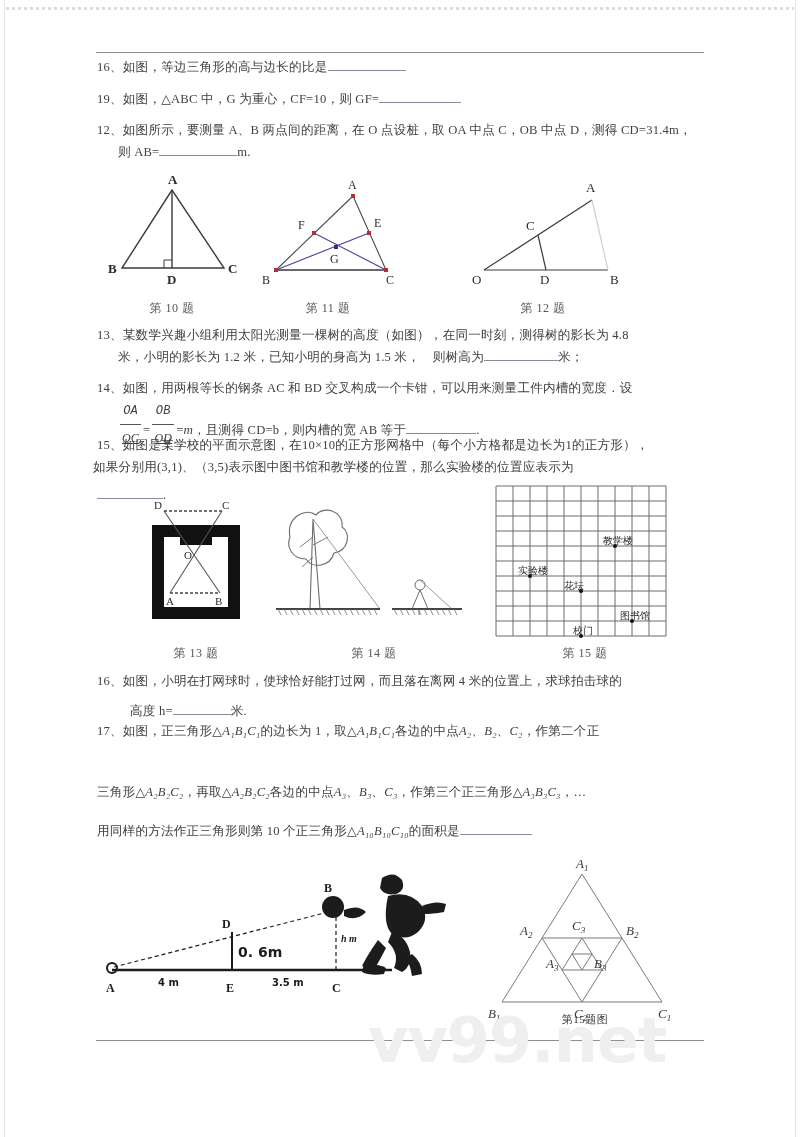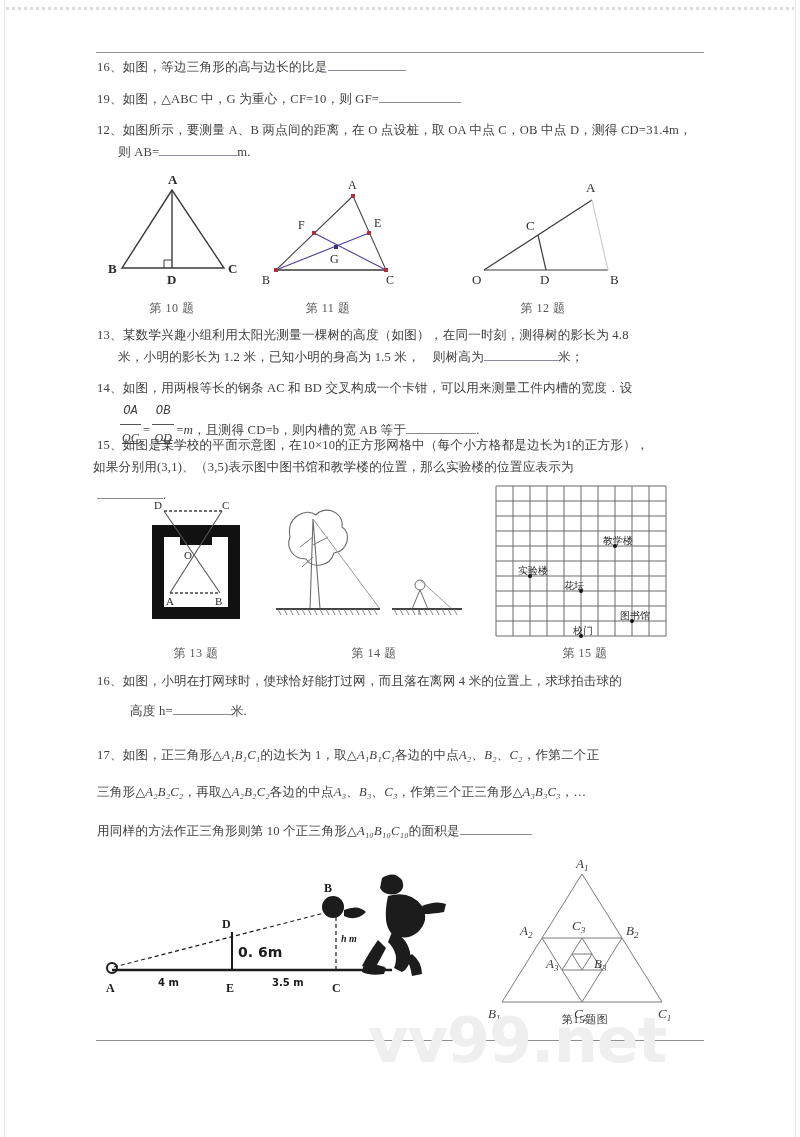--- a/index.html
+++ b/index.html
@@ -249,21 +249,21 @@
   </div>
   <div class="figcap" style="left:500px;top:645px;width:170px;">第 15 题</div>
 
   <div class="q" style="left:97px;top:670px;width:620px;">
     <span>16、</span><span>如图，小明在打网球时，使球恰好能打过网，而且落在离网 4 米的位置上，求球拍击球的</span>
   </div>
   <div class="q" style="left:130px;top:700px;width:600px;">
     <span>高度 h=</span><span class="blank" style="width:58px;"></span><span>米.</span>
   </div>
 
-  <div class="q" style="left:97px;top:744px;width:625px;">
+  <div class="q" style="left:97px;top:720px;width:625px;">
     <span>17、</span><span>如图，正三角形△</span><span class="it">A₁B₁C₁</span><span>的边长为 1，取△</span><span class="it">A₁B₁C₁</span><span>各边的中点</span><span class="it">A₂、B₂、C₂</span><span>，作第二个正</span>
   </div>
   <div class="q" style="left:97px;top:781px;width:625px;">
     <span>三角形△</span><span class="it">A₂B₂C₂</span><span>，再取△</span><span class="it">A₂B₂C₂</span><span>各边的中点</span><span class="it">A₃、B₃、C₃</span><span>，作第三个正三角形△</span><span class="it">A₃B₃C₃</span><span>，…</span>
   </div>
   <div class="q" style="left:97px;top:820px;width:625px;">
     <span>用同样的方法作正三角形则第 10 个正三角形△</span><span class="it">A₁₀B₁₀C₁₀</span><span>的面积是</span><span class="blank" style="width:72px;"></span>
   </div>
 
   <div class="figbox" style="left:92px;top:862px;">

